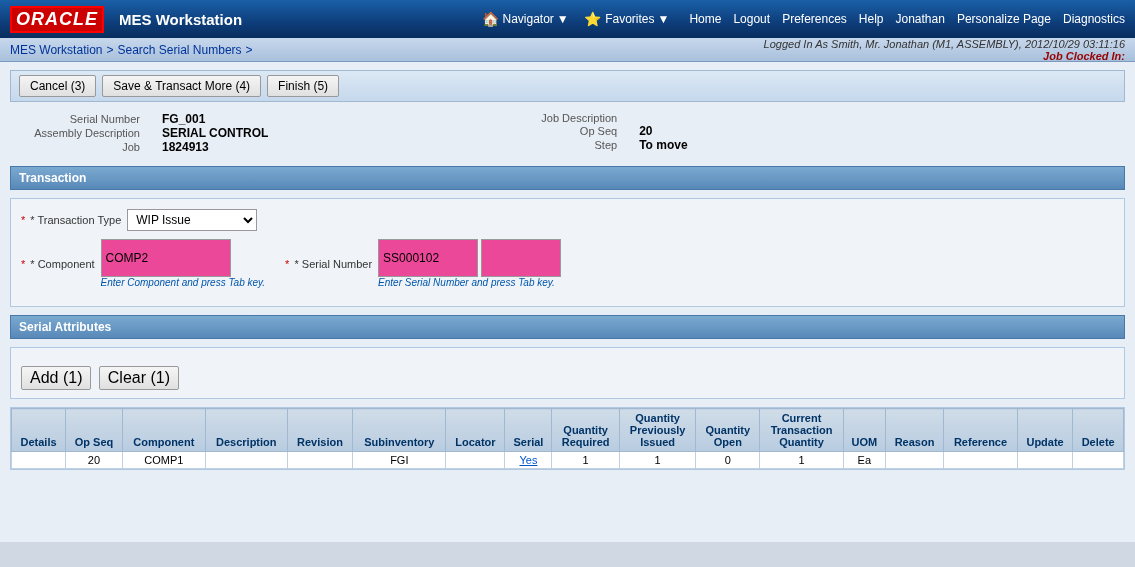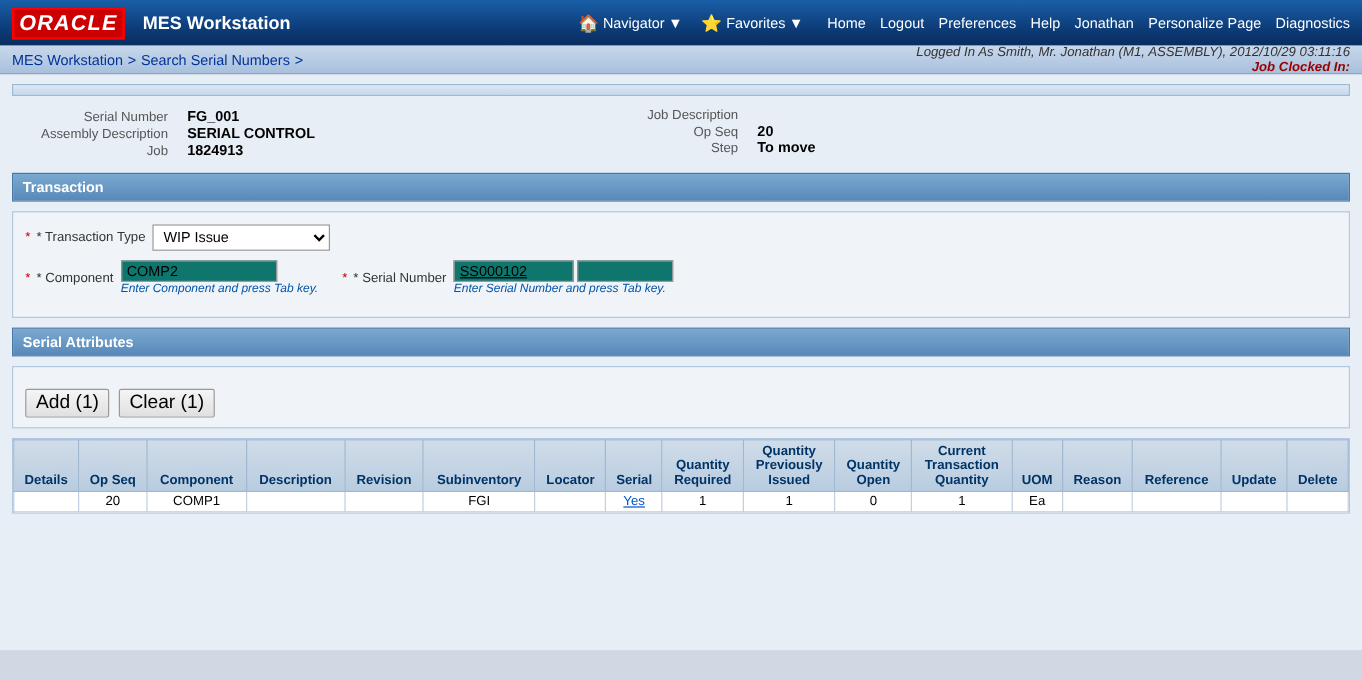--- a/index.html
+++ b/index.html
@@ -124,32 +124,33 @@
     
     .info-section {
       display: grid;
       grid-template-columns: 1fr 1fr 1fr;
       gap: 2px 20px;
       padding: 4px 0 8px 0;
     }
     .info-row {
       display: flex;
       align-items: baseline;
-      gap: 16px;
+      gap: 6px;
     }
     .info-label {
       color: #555;
       font-size: 11px;
       text-align: right;
       min-width: 120px;
     }
     .info-value {
       color: #000;
       font-size: 12px;
       font-weight: bold;
+      margin-left: 16px;
     }
 
     
     .section-header {
       background: linear-gradient(180deg, #7aaad0 0%, #5888b8 100%);
       color: white;
       font-weight: bold;
       font-size: 12px;
       padding: 4px 8px;
       margin-bottom: 8px;
@@ -184,23 +185,23 @@
       font-size: 11px;
     }
     .required { color: #cc0000; }
     .field-hint {
       font-size: 10px;
       color: #0055aa;
       font-style: italic;
     }
     .text-input {
       border: 1px solid #999;
-      padding: 8px 4px;
-      font-size: 12px;
-      background: #0f766e;
+      padding: 18px 4px;
+      font-size: 12px;
+      background: #ec4899;
       height: 16px;
     }
     .select-input {
       border: 1px solid #999;
       padding: 2px 4px;
       font-size: 12px;
       background: white;
       height: 22px;
     }
 
@@ -299,20 +300,25 @@
     <span>Logged In As</span>
     <span>Smith, Mr. Jonathan (M1, ASSEMBLY), 2012/10/29 03:11:16</span>
     <br>
     <span class="job-clocked">Job Clocked In:</span>
   </div>
 </div>
 
 <div class="main-content">
 
   <div class="page-title-bar">
+    <div class="action-buttons">
+      <button class="action-btn">Cancel (3)</button>
+      <button class="action-btn">Save &amp; Transact More (4)</button>
+      <button class="action-btn">Finish (5)</button>
+    </div>
   </div>
 
   <div class="info-section" style="grid-template-columns: auto auto auto; padding-left: 10px; margin-bottom: 4px;">
     <div>
       <div class="info-row">
         <span class="info-label">Serial Number</span>
         <span class="info-value">FG_001</span>
       </div>
       <div class="info-row">
         <span class="info-label">Assembly Description</span>
@@ -343,21 +349,21 @@
     <span>Transaction</span>
   </div>
   <div class="form-section">
     <div class="form-row">
       <div class="form-field">
         <div class="form-field-inline">
           <label class="field-label">
             <span class="required">*</span>
             <span style="margin-left:2px">* Transaction Type</span>
           </label>
-          <select class="select-input" style="width:148px;">
+          <select class="select-input" style="width:130px;">
             <option>WIP Issue</option>
             <option>WIP Return</option>
           </select>
         </div>
       </div>
     </div>
     <div class="form-row">
       <div class="form-field">
         <div class="form-field-inline">
           <label class="field-label">
@@ -370,21 +376,21 @@
           </div>
         </div>
       </div>
       <div class="form-field">
         <div class="form-field-inline">
           <label class="field-label">
             <span class="required">*</span>
             <span style="margin-left:2px">* Serial Number</span>
           </label>
           <div>
-            <input type="text" class="text-input" style="width: 100px; text-decoration: underline;" value="SS000102">
+            <input type="text" class="text-input" style="width: 100px;" value="SS000102">
             <input type="text" class="text-input" style="width: 80px;">
             <div class="field-hint">Enter Serial Number and press Tab key.</div>
           </div>
         </div>
       </div>
     </div>
   </div>
 
   <div class="section-header">
     <span>Serial Attributes</span>

